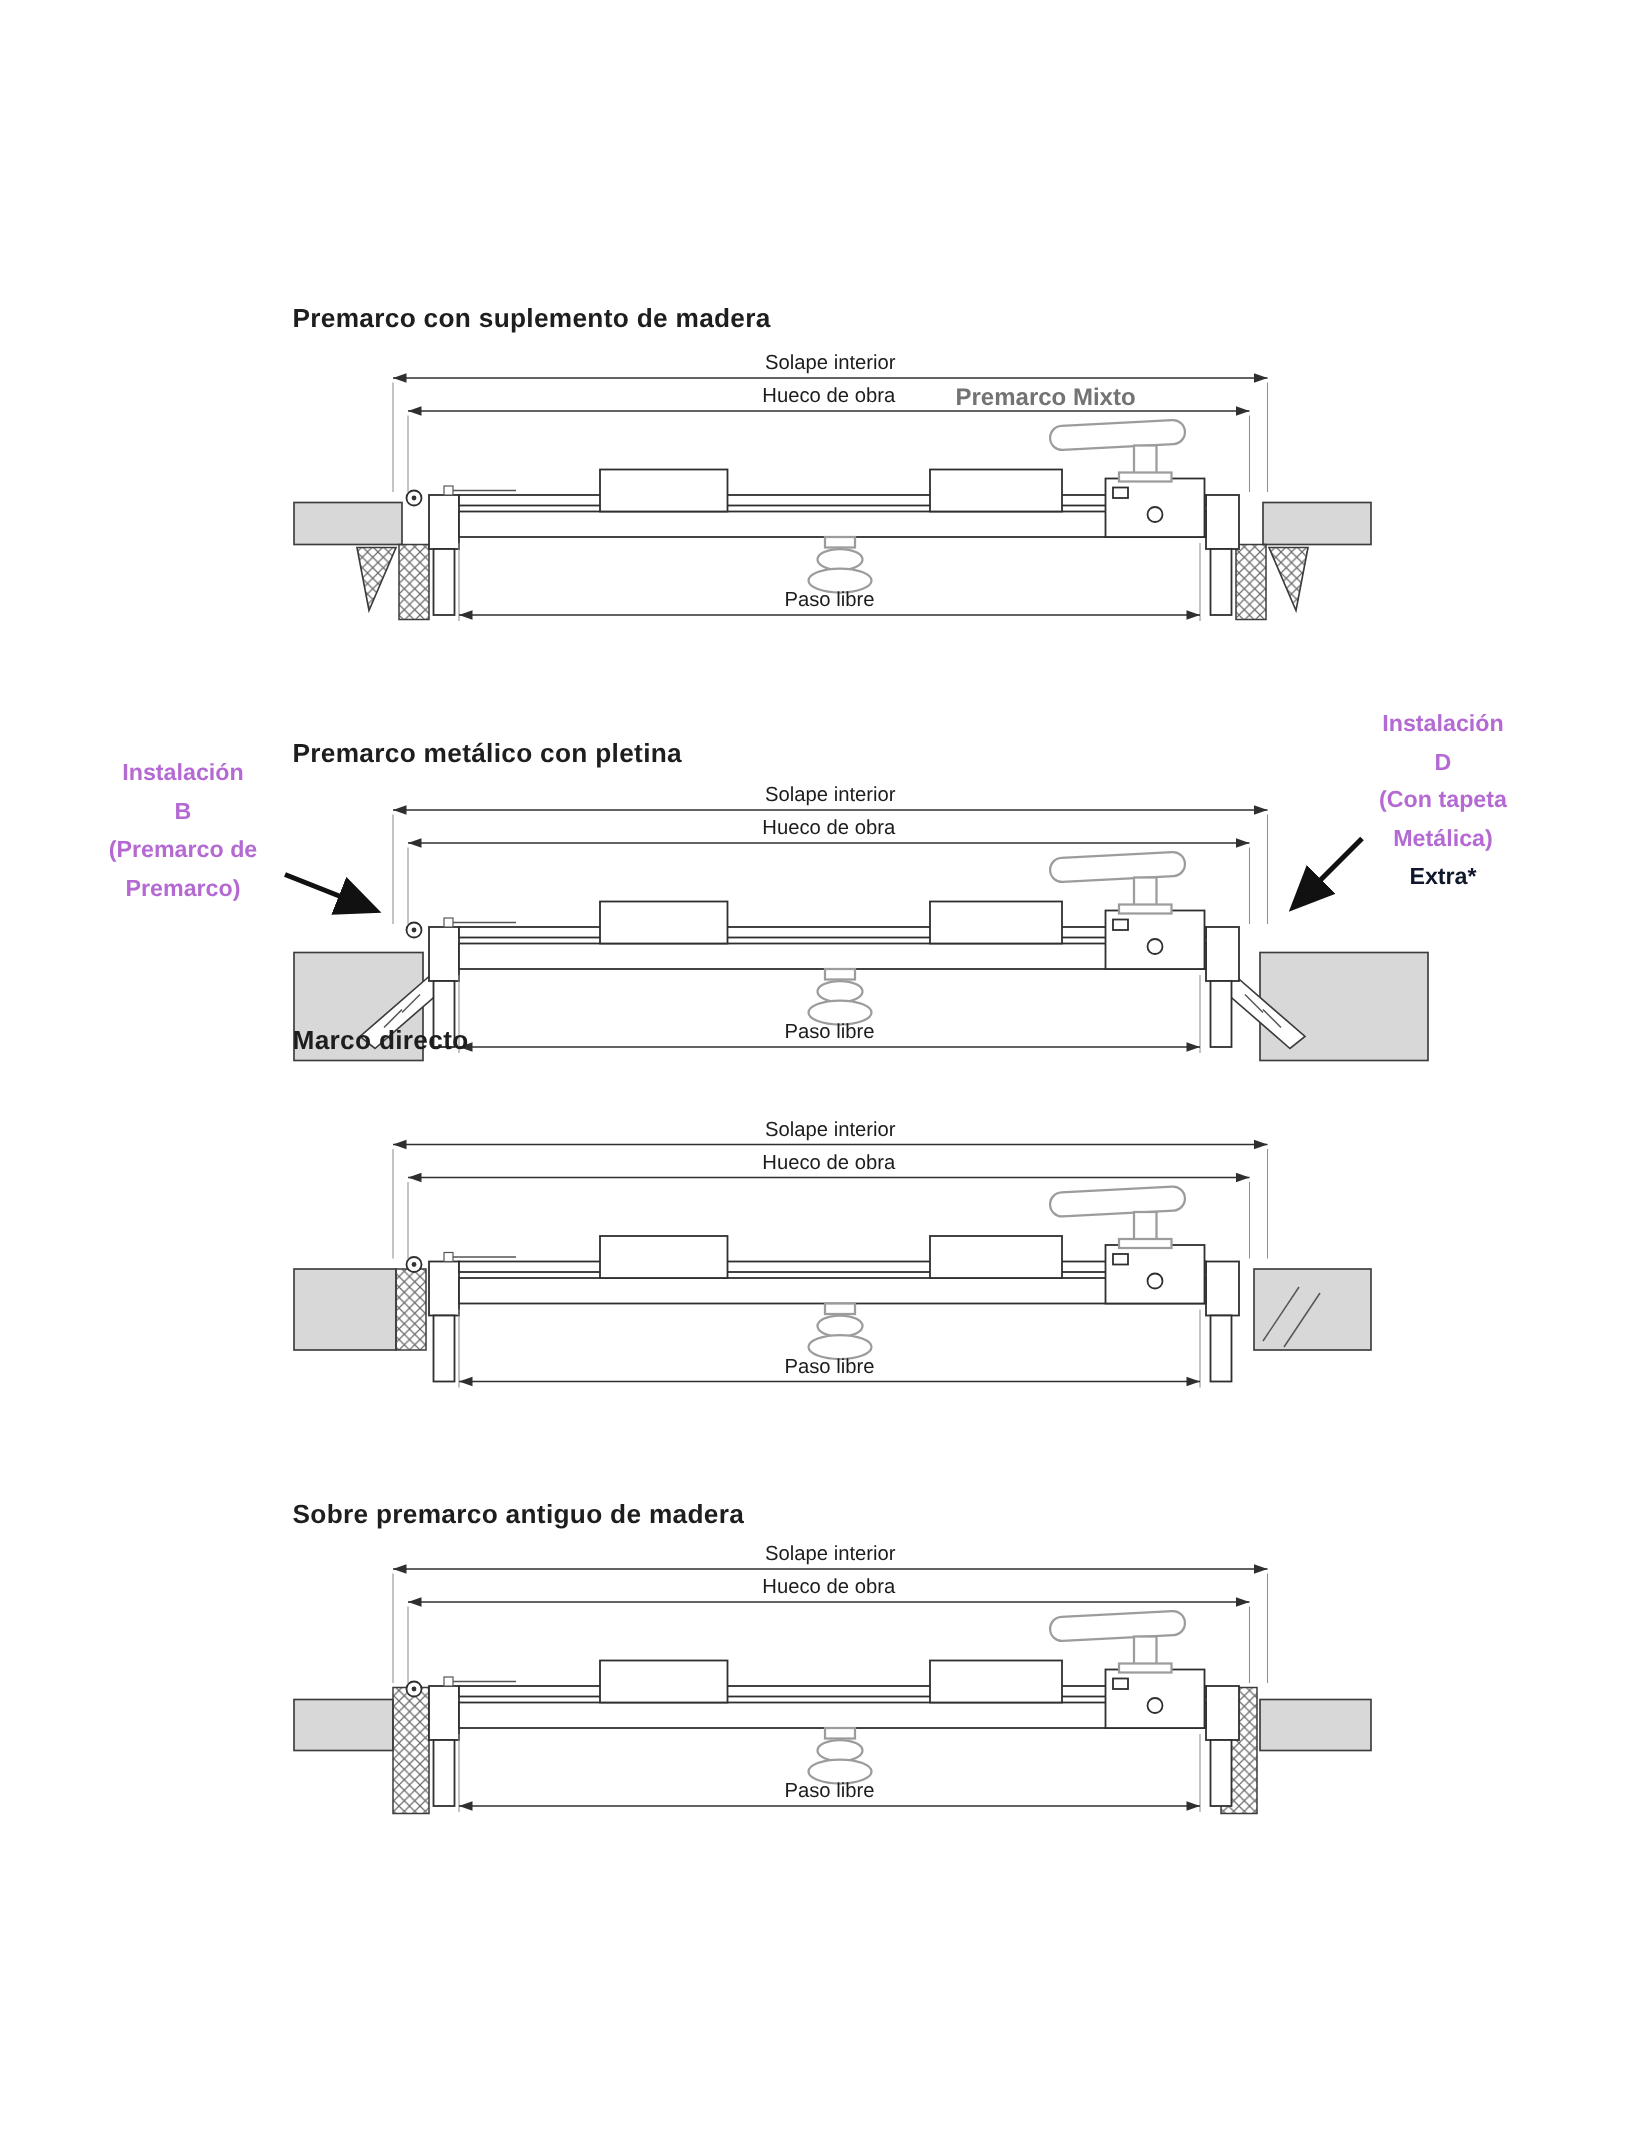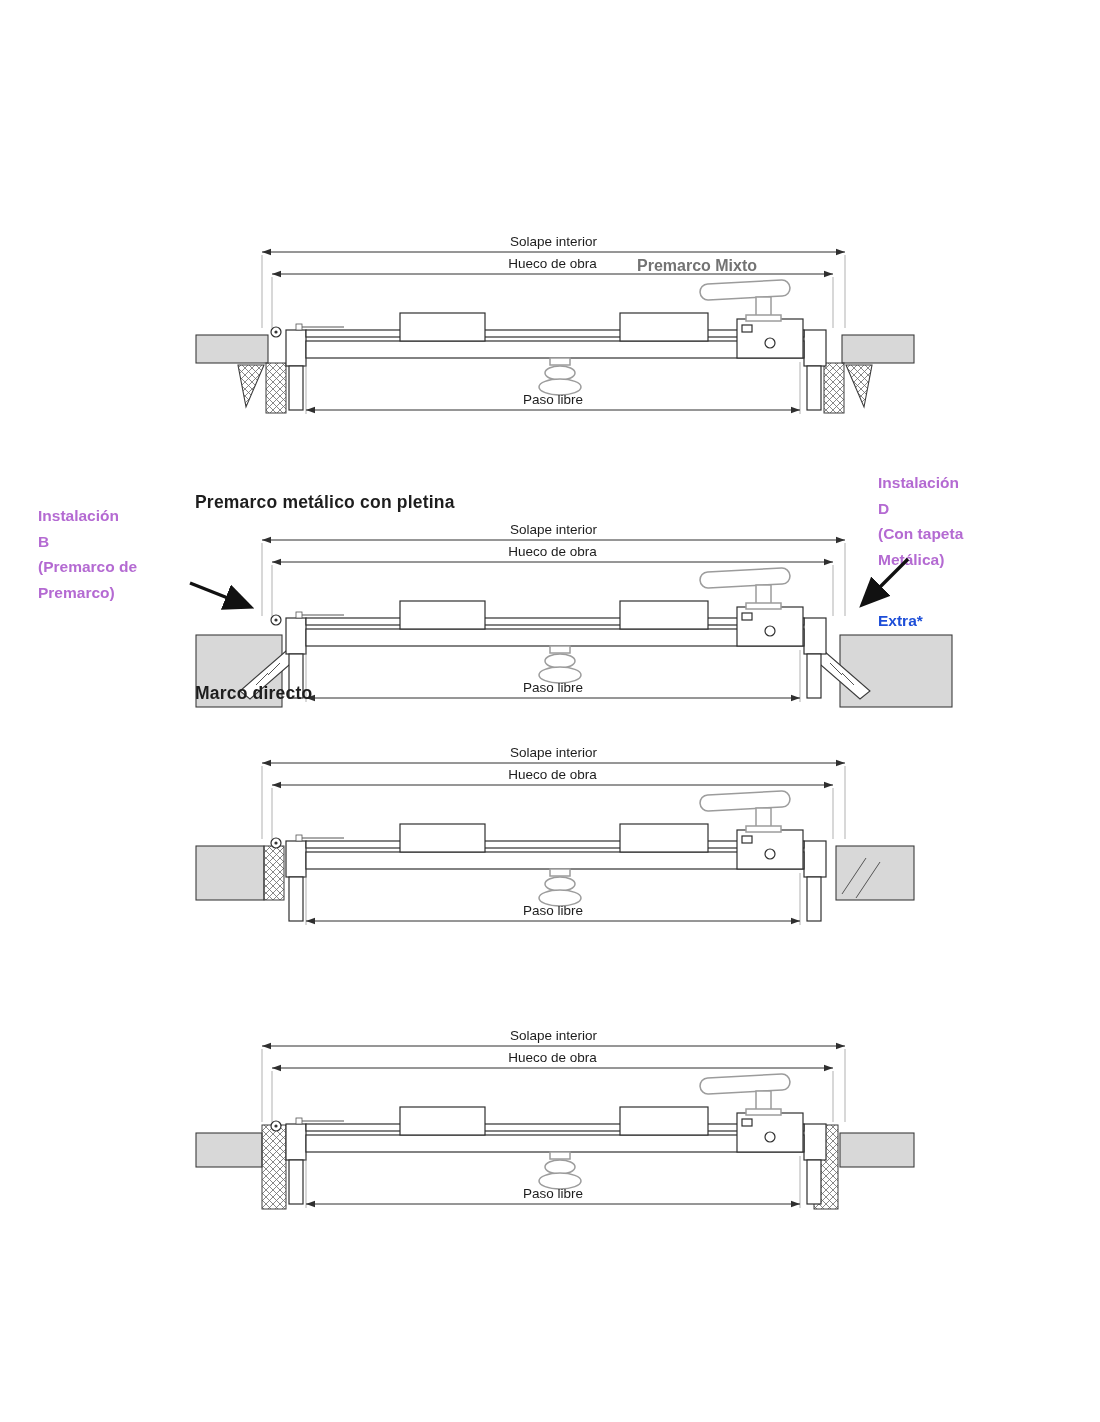--- a/index.html
+++ b/index.html
@@ -2,35 +2,36 @@
 <html><head>
 <meta charset="utf-8">
 <style>
   html,body{margin:0;padding:0;background:#ffffff}
   .canvas{position:relative;width:1100px;height:1422px;background:#ffffff;
           font-family:"Liberation Sans",sans-serif;overflow:hidden}
   .title{position:absolute;left:195px;margin:0;font-size:17.5px;font-weight:bold;
          color:#1e1e1e;letter-spacing:.2px;white-space:nowrap}
   .tag{position:absolute;font-size:16px;font-weight:bold;white-space:nowrap}
   .diagram{position:absolute;left:0}
-  .ann{position:absolute;font-weight:bold;font-size:15.5px;line-height:25.5px}
+  .ann{position:absolute;text-align:center;font-weight:bold;font-size:15.5px;line-height:25.5px}
   .ann span{display:block}
   .overlay{position:absolute;left:0;top:0;pointer-events:none}
   svg text.dt{font-family:"Liberation Sans",sans-serif;font-size:13.5px;fill:#1c1c1c;text-anchor:middle}
   .dl{stroke:#2f2f2f;stroke-width:1}
   .xl{stroke:#8f8f8f;stroke-width:.7}
   .wall{fill:#d8d8d8;stroke:#3c3c3c;stroke-width:1.1}
   .oln{fill:#ffffff;stroke:#2f2f2f;stroke-width:1.2}
   .hw{fill:#ffffff;stroke:#9c9c9c;stroke-width:1.5}
 </style>
 </head>
 <body>
 
 <div class="canvas">
 
+  <h2 class="title" style="top:202px">Premarco con suplemento de madera</h2>
   <div class="tag" style="left: 637px; top: 217px; color: #737373; margin-top: 40px;">Premarco Mixto</div>
   <svg id="dg0" class="diagram" style="top:235px" width="1100" height="200">
       <defs>
         <pattern id="hx0" width="7" height="7" patternUnits="userSpaceOnUse">
           <path d="M0,7 L7,0 M0,0 L7,7" stroke="#6a6a6a" stroke-width="0.8" fill="none"></path>
         </pattern>
       </defs>
       <rect x="196" y="100" width="72" height="28" class="wall"></rect>
       <rect x="842" y="100" width="72" height="28" class="wall"></rect>
       <rect x="266" y="128" width="20" height="50" fill="url(#hx0)" stroke="#3c3c3c" stroke-width="1"></rect>
@@ -147,21 +148,21 @@
     <span>B</span>
     <span>(Premarco de</span>
     <span>Premarco)</span>
   </div>
 
   <div class="ann" style="left: 878px; top: 470px; width: 168px; color: rgb(180, 106, 210);">
     <span>Instalación</span>
     <span>D</span>
     <span>(Con tapeta</span>
     <span>Metálica)</span>
-    <span style="color: #1d4ed8; margin-top: 36px;">Extra*</span>
+    <span style="color: #0f172a;">Extra*</span>
   </div>
 
   <h2 class="title" style="top:683px">Marco directo</h2>
   <svg id="dg2" class="diagram" style="top:746px" width="1100" height="200">
       <defs>
         <pattern id="hx2" width="7" height="7" patternUnits="userSpaceOnUse">
           <path d="M0,7 L7,0 M0,0 L7,7" stroke="#6a6a6a" stroke-width="0.8" fill="none"></path>
         </pattern>
       </defs>
       <rect x="196" y="100" width="68" height="54" class="wall"></rect>
@@ -207,20 +208,21 @@
       <line x1="272" y1="39" x2="833" y2="39" class="dl"></line>
       <polygon points="272,39 281,35.8 281,42.2" fill="#2f2f2f"></polygon>
       <polygon points="833,39 824,35.8 824,42.2" fill="#2f2f2f"></polygon>
       <text x="552.5" y="33" class="dt">Hueco de obra</text>
       <line x1="306" y1="175" x2="800" y2="175" class="dl"></line>
       <polygon points="306,175 315,171.8 315,178.2" fill="#2f2f2f"></polygon>
       <polygon points="800,175 791,171.8 791,178.2" fill="#2f2f2f"></polygon>
       <text x="553" y="169" class="dt">Paso libre</text>
     </svg>
 
+  <h2 class="title" style="top:999px">Sobre premarco antiguo de madera</h2>
   <svg id="dg3" class="diagram" style="top:1029px" width="1100" height="200">
       <defs>
         <pattern id="hx3" width="7" height="7" patternUnits="userSpaceOnUse">
           <path d="M0,7 L7,0 M0,0 L7,7" stroke="#6a6a6a" stroke-width="0.8" fill="none"></path>
         </pattern>
       </defs>
       <rect x="196" y="104" width="66" height="34" class="wall"></rect>
       <rect x="840" y="104" width="74" height="34" class="wall"></rect>
       <rect x="262" y="96" width="24" height="84" fill="url(#hx3)" stroke="#3c3c3c" stroke-width="1"></rect>
       <rect x="814" y="96" width="24" height="84" fill="url(#hx3)" stroke="#3c3c3c" stroke-width="1"></rect>

